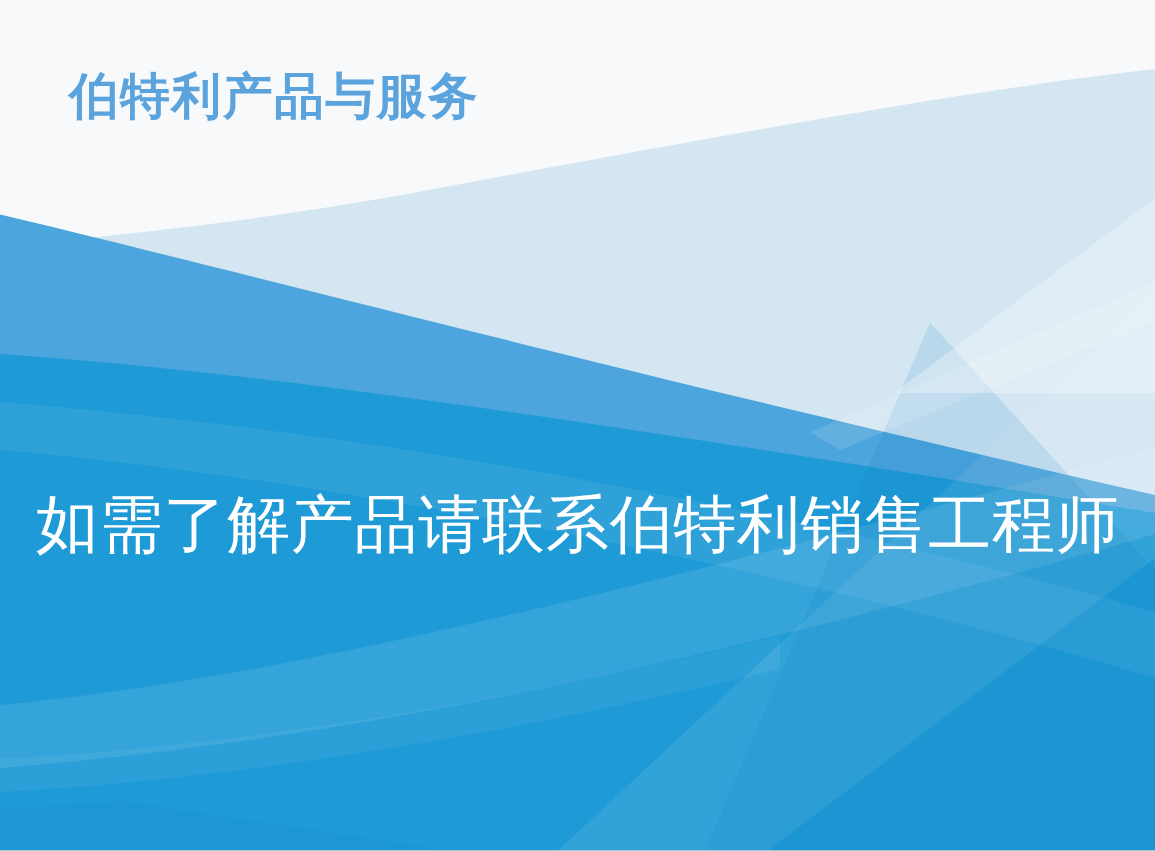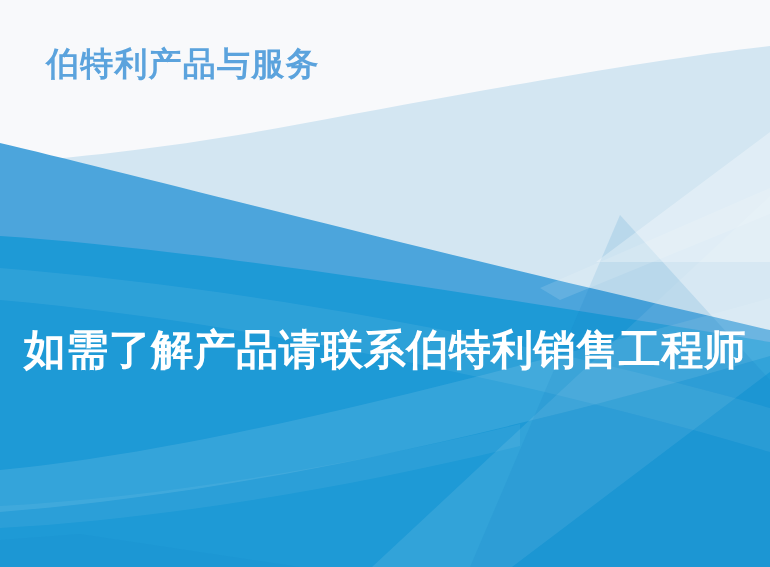--- a/index.html
+++ b/index.html
@@ -58,21 +58,21 @@
     font-weight: bold;
     color: #ffffff;
     letter-spacing: 0.5px;
     white-space: nowrap;
   }
 
   .headline-secondary {
     margin-top: 34px;
     font-size: 42px;
     line-height: 52px;
-    font-weight: bold;
+    font-weight: normal;
     color: #ffffff;
     letter-spacing: 0.5px;
     white-space: nowrap;
   }
 </style>
 </head>
 <body>
 
 <div class="banner">
 

